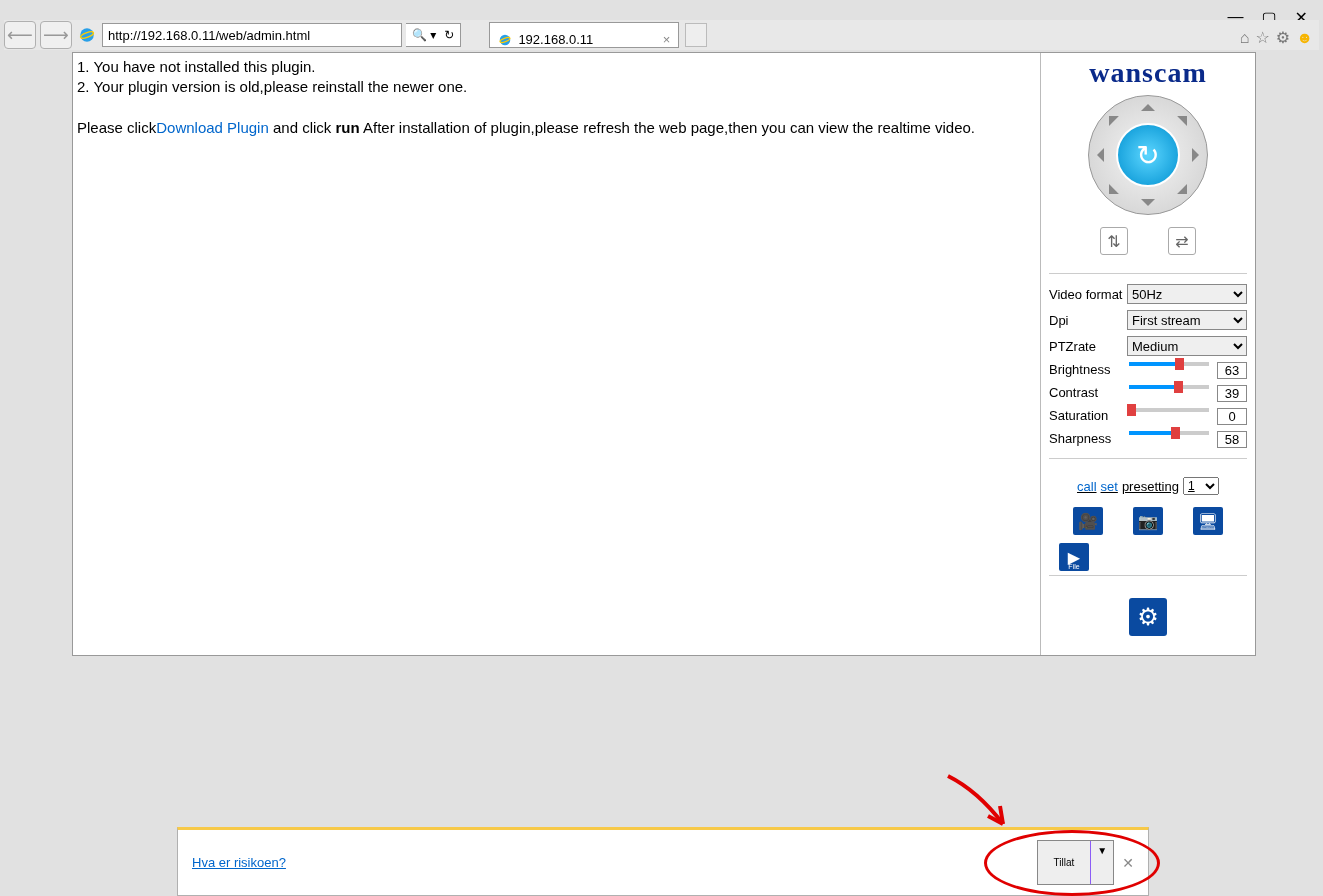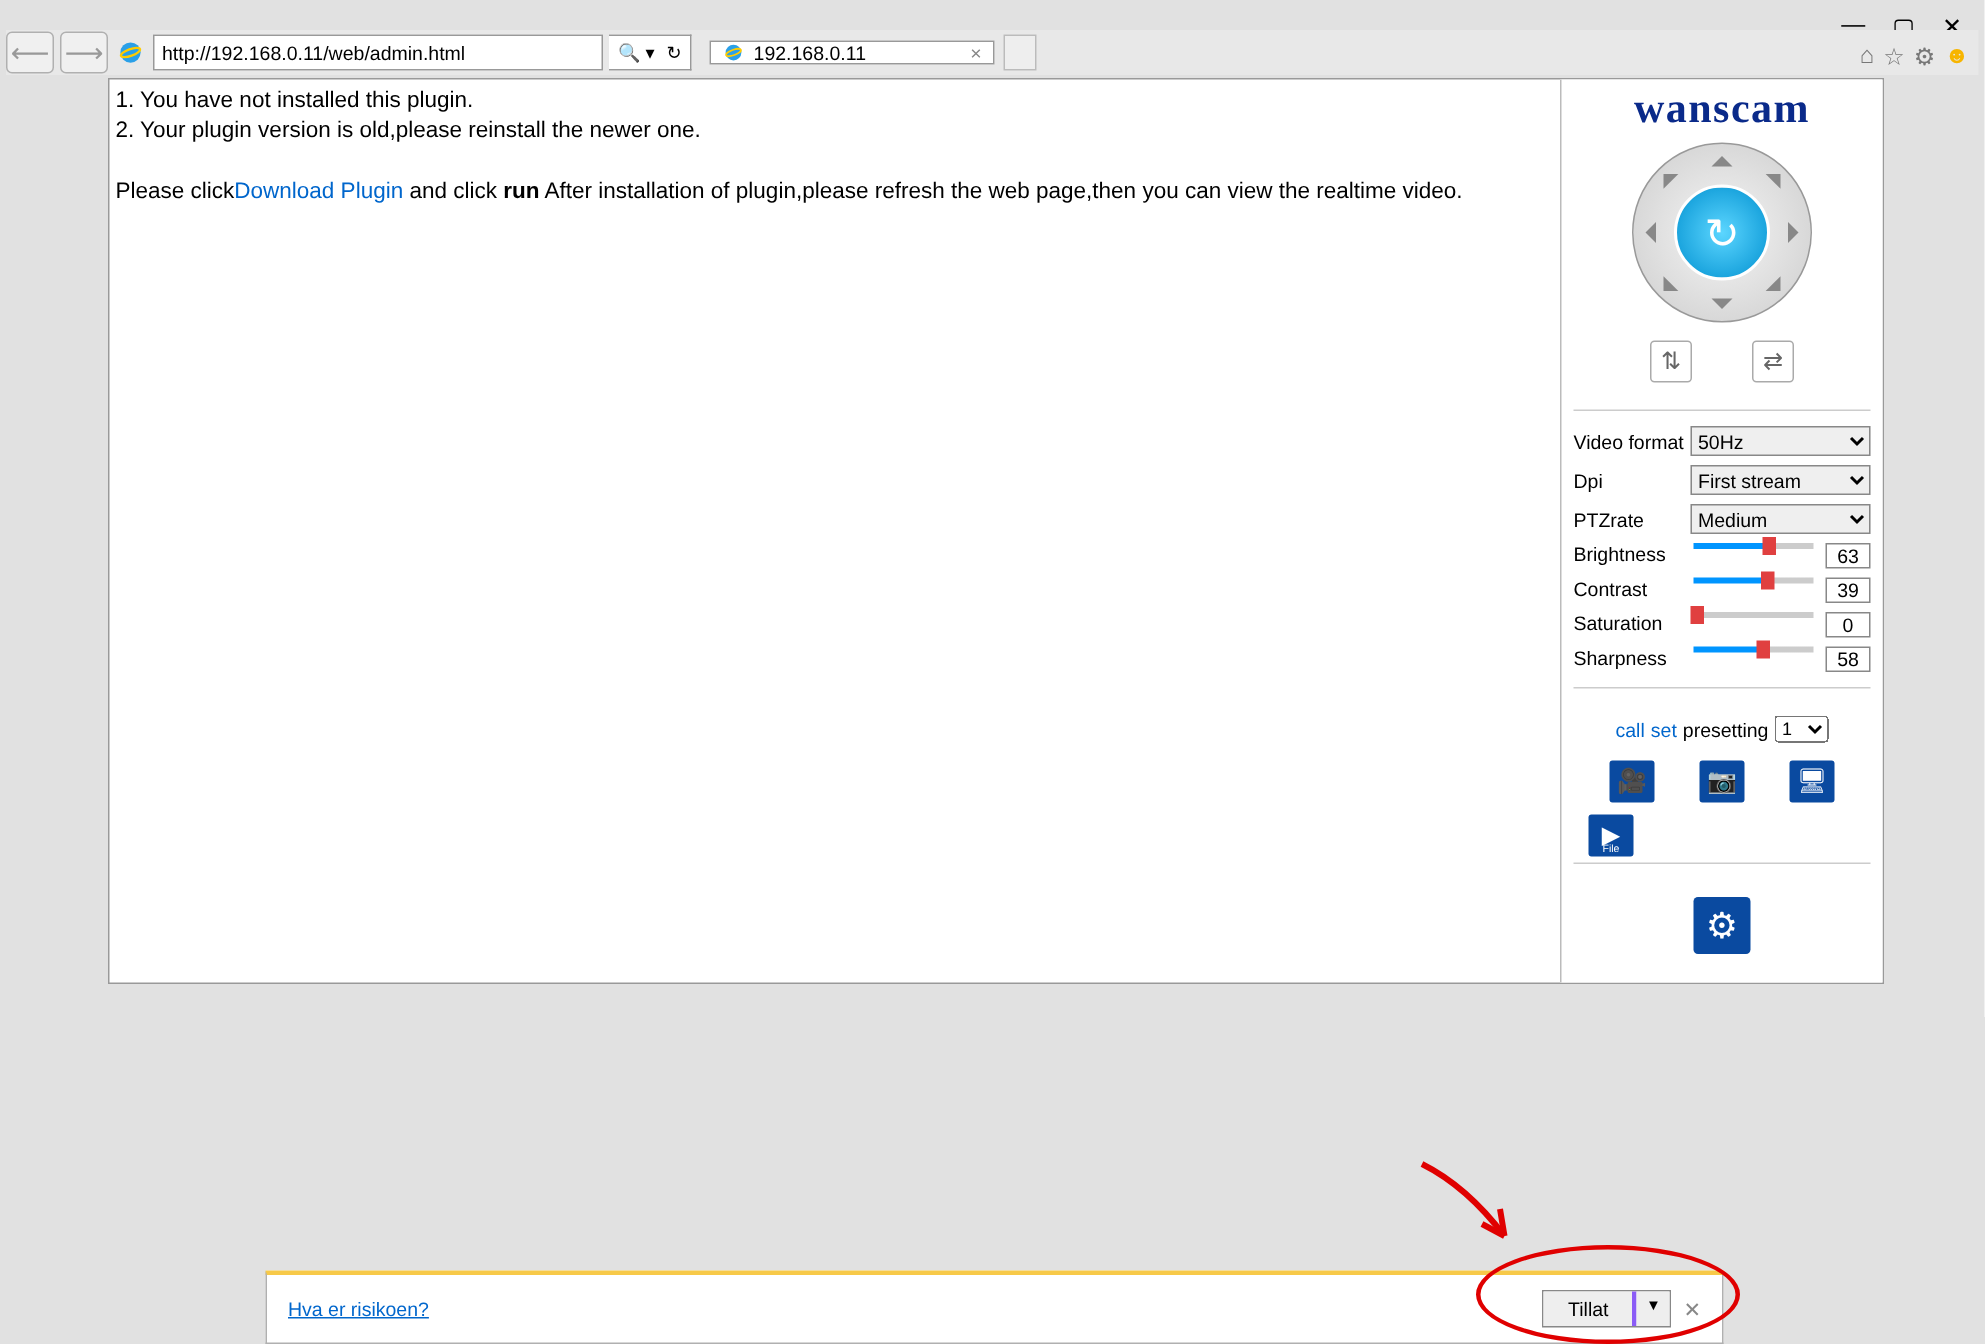--- a/index.html
+++ b/index.html
@@ -8,21 +8,21 @@
 
 .window-controls { position: absolute; top: 0; right: 0; display: flex; gap: 18px; padding: 8px 15px; }
 .window-controls span { font-size: 16px; cursor: default; }
 
 
 .toolbar { position: absolute; top: 20px; left: 4px; right: 4px; height: 30px; display: flex; align-items: center; gap: 4px; background: #e8e8e8; }
 .nav-btn { width: 32px; height: 28px; border: 1px solid #b0b0b0; border-radius: 4px; display: flex; align-items: center; justify-content: center; background: #f0f0f0; color: #999; font-size: 18px; }
 .ie-icon { width: 18px; height: 18px; margin: 0 2px; }
 .address-bar { flex: 0 0 300px; height: 24px; border: 1px solid #999; background: #fff; padding: 2px 5px; font-size: 13px; display: flex; align-items: center; }
 .search-refresh { display: flex; align-items: center; border: 1px solid #999; border-left: none; height: 24px; padding: 0 6px; gap: 8px; background: #fff; }
-.tab { display: flex; align-items: flex-start; border: 1px solid #999; height: 16px; margin-left: 8px; padding: 0 8px; gap: 6px; background: #fff; width: 190px; font-size: 13px; }
+.tab { display: flex; align-items: flex-end; border: 1px solid #999; height: 26px; margin-left: 24px; padding: 0 8px; gap: 6px; background: #fff; width: 190px; font-size: 13px; }
 .tab span:last-child { margin-left: auto; color: #888; }
 .newtab { width: 22px; height: 24px; border: 1px solid #bbb; margin-left: 2px; background: #eee; }
 .right-icons { position: absolute; top: 28px; right: 10px; display: flex; gap: 6px; align-items: center; }
 .right-icons span { font-size: 16px; color: #777; }
 
 
 .app { position: absolute; top: 52px; left: 72px; width: 1184px; height: 604px; border: 1px solid #999; background: #fff; display: flex; }
 .content { flex: 1; display: flex; flex-direction: column; position: relative; }
 .textarea { padding: 4px; font-size: 15px; color: #000; line-height: 1.35; }
 .textarea a { color: #0066cc; text-decoration: none; }
@@ -68,21 +68,21 @@
 
 .setting-row { width:100%; display:flex; align-items:center; margin-bottom: 6px; font-size: 13px; }
 .setting-row label { width: 78px; }
 .setting-row select { flex:1; font-size:13px; height:20px; border:1px solid #888; }
 .slider-row { width:100%; display:flex; align-items:flex-start; margin-bottom:6px; font-size:13px; }
 .slider-row label { width:72px; }
 .slider-row .slider { flex:1; height:4px; background:linear-gradient(to right,#0095ff var(--p),#ccc var(--p)); position:relative; margin: 0 8px; }
 .slider-row .slider::after { content:''; position:absolute; top:-4px; left:var(--p); width:9px; height:12px; background:#e04040; margin-left:-4px; }
 .slider-row .val { width:30px; border:1px solid #888; text-align:center; font-size:13px; }
 
-.preset-row { display:flex; align-items:center; gap:4px; font-size:13px; margin:8px 0; }
+.preset-row { display:flex; align-items:center; gap:4px; font-size:13px; margin:8px 0;text-decoration:underline; }
 .preset-row .link { color:#0066cc; }
 .preset-row select { width:36px; font-size:12px; }
 
 .icon-row { display:flex; gap:30px; margin-top:4px; }
 .icon-row2 { align-self:flex-start; margin-left:10px; }
 .blue-icon { width:30px; height:28px; background:#0a4aa0; color:#fff; display:flex; flex-direction:column; align-items:center; justify-content:center; font-size:16px; border-radius:2px; position:relative; }
 .blue-icon .sub { font-size:7px; position:absolute; bottom:1px; }
 
 .gear-row { margin-top:12px; }
 .big-gear { width:38px; height:38px; background:#0a4aa0; color:#fff; display:flex; align-items:center; justify-content:center; font-size:24px; border-radius:3px; }
@@ -90,21 +90,21 @@
 
 .arrow-ann { position:absolute; top:766px; left:938px; pointer-events:none; }
 .circle-ann { position:absolute; top:830px; left:984px; width:176px; height:66px; border:3px solid #e00000; border-radius:50%; pointer-events:none; z-index:30; }
 
 
 .addon-bar { position:absolute; bottom:0; left:177px; width:972px; border:1px solid #b0b0b0; border-top:3px solid #f7c948; background:#fff; padding:10px 14px; display:flex; align-items:center; gap:14px; font-size:13px; }
 .addon-bar .msg { color:#222; }
 .addon-bar .risk { color:#0066cc; }
 .addon-btn-wrap { margin-left:auto; display:flex; align-items:center; gap:8px; }
 .split-btn { display:flex; border:1px solid #888; }
-.split-btn .main { padding:4px 16px; background:#eee; font-size:13px; border-right:3px solid #8b5cf6; }
+.split-btn .main { padding:16px 16px; background:#eee; font-size:10px; border-right:1px solid #8b5cf6; }
 .split-btn .drop { padding:4px 6px; background:#eee; font-size:10px; }
 .close-x { color:#888; font-size:14px; }
 </style>
 </head>
 <body>
 
 <div class="window-controls">
   <span>—</span>
   <span>▢</span>
   <span>✕</span>

